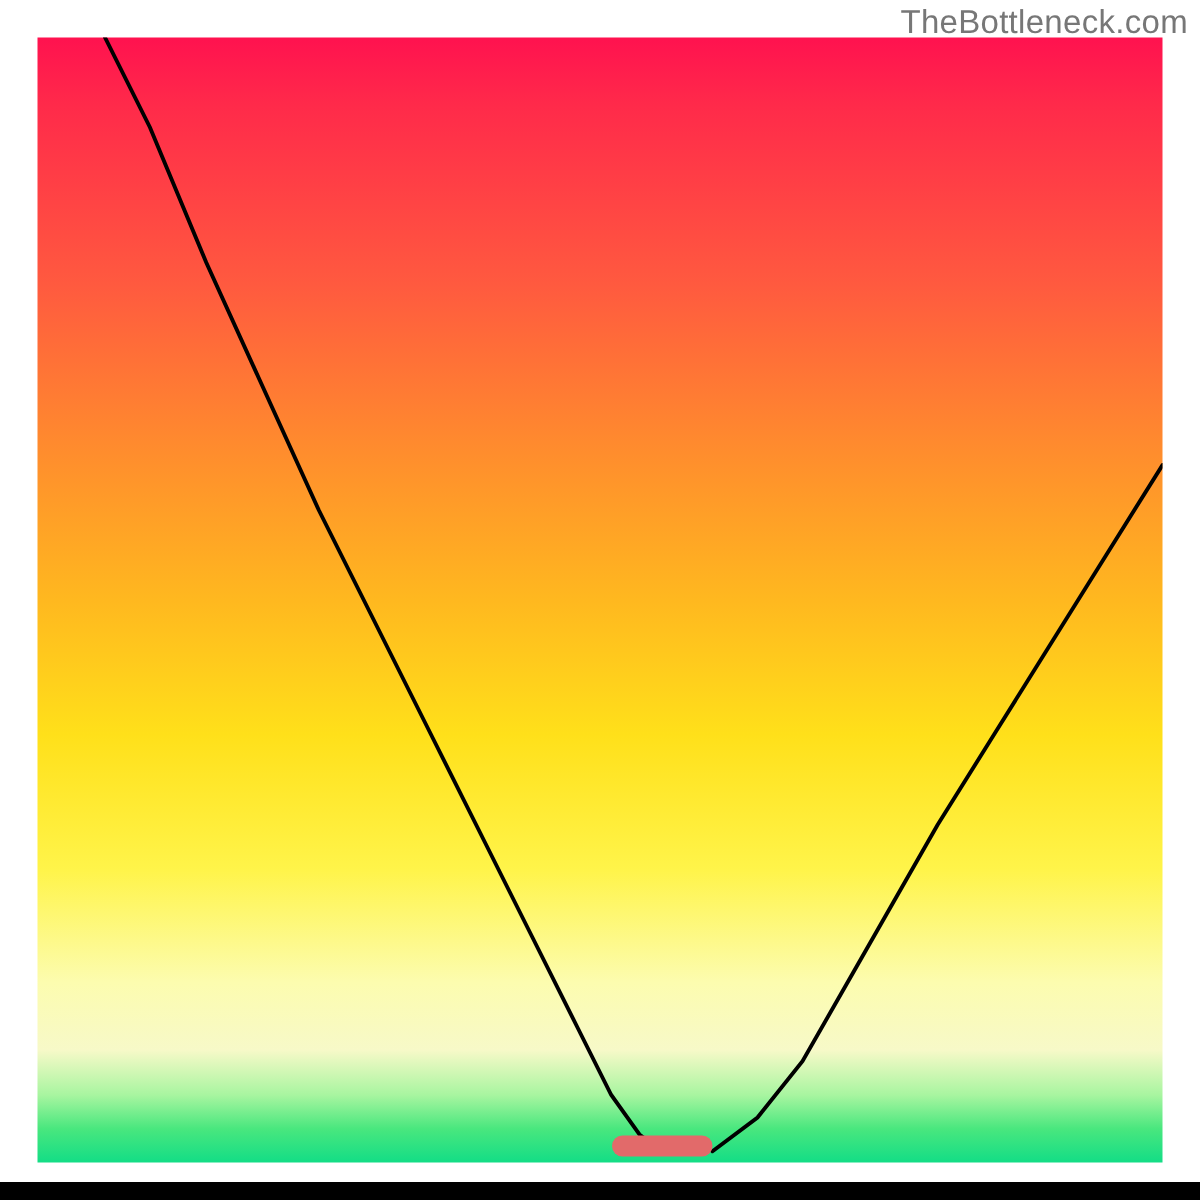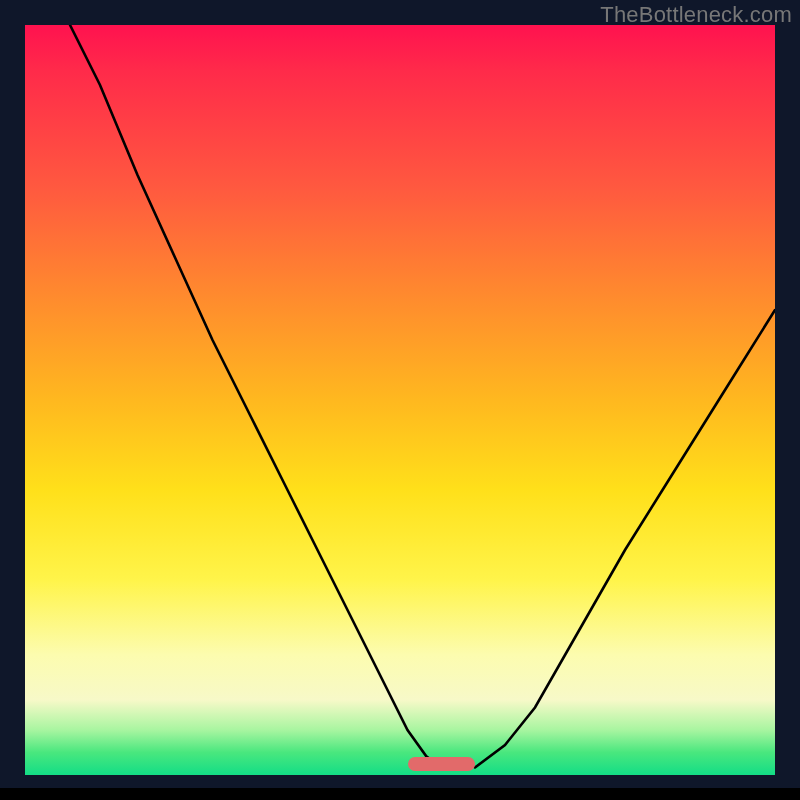--- a/index.html
+++ b/index.html
@@ -8,21 +8,21 @@
     width: 800px;
     height: 800px;
     background: #000;
     overflow: hidden;
     font-family: Arial, Helvetica, sans-serif;
   }
   .frame {
     position: relative;
     width: 800px;
     height: 788px;
-    background: #0f172a;
+    background: #ffffff;
   }
   .watermark {
     position: absolute;
     top: 2px;
     right: 8px;
     color: #777;
     font-size: 22px;
     font-weight: 500;
     letter-spacing: 0.2px;
     user-select: none;

